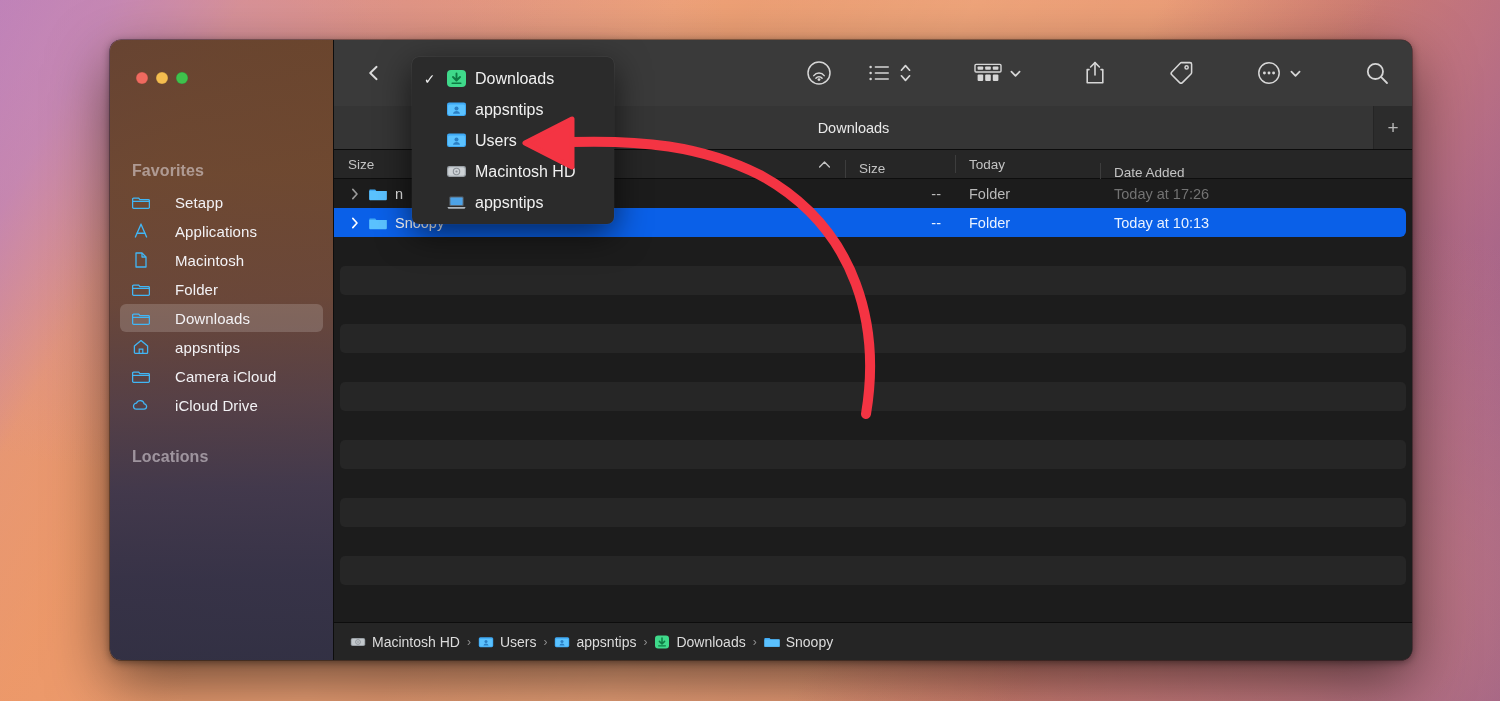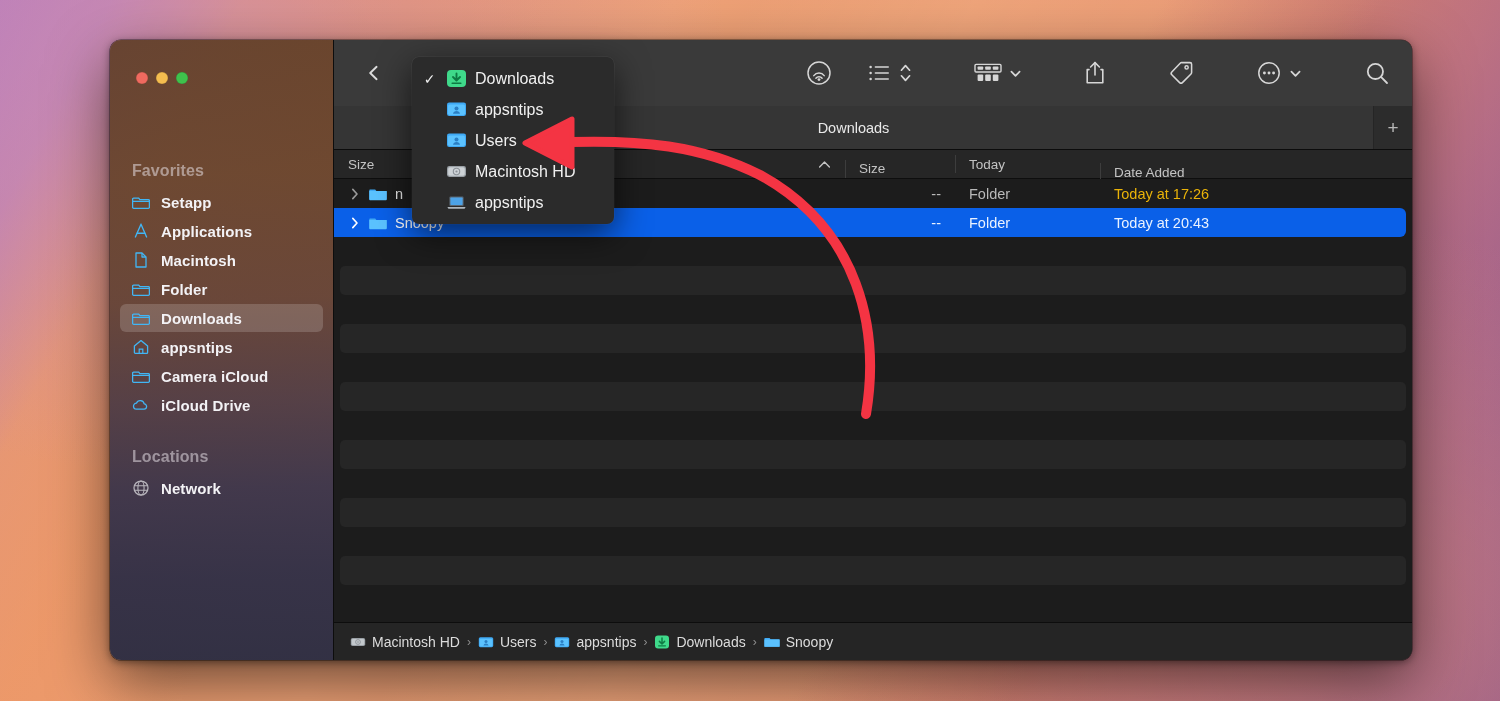--- a/index.html
+++ b/index.html
@@ -107,27 +107,26 @@
     font-weight: bold;
     color: rgba(235,230,235,0.52);
     padding: 0 0 7px 22px;
     letter-spacing: 0.1px;
   }
   .sb-section.first { padding-top: 56px; }
   .sb-section.gap   { padding-top: 28px; }
 
   .sb-item {
     display: flex; align-items: center;
-    gap: 11px;
+    gap: 25px;
     height: 28px;
     margin: 1px 10px;
     padding-left: 12px;
     border-radius: 6px;
     cursor: default;
-    font-weight: bold;
   }
   .sb-item.selected { background: rgba(255,255,255,0.17); }
   .sb-label {
     font-size: 15px;
     color: #f3f2f5;
     white-space: nowrap;
     letter-spacing: 0.1px;
   }
   .sb-icon { width: 18px; height: 18px; flex: 0 0 18px; display: flex; align-items: center; justify-content: center; }
   .sb-icon svg { display: block; }
@@ -262,21 +261,21 @@
     gap: 8px;
     color: #e6e6e6;
   }
   .row.sel .c-name { color: #ffffff; }
   .c-size {
     width: 110px; padding-right: 14px;
     justify-content: flex-end;
     color: #b9b9b9;
   }
   .c-kind { width: 145px; padding-left: 14px; color: #b9b9b9; }
-  .c-date { flex: 1; padding-left: 14px; color: #eab308; }
+  .c-date { flex: 1; padding-left: 14px; color: #737373; }
   .row.sel .c-size, .row.sel .c-kind, .row.sel .c-date { color: #eaf2ff; }
   .disclosure { width: 13px; display: flex; align-items: center; justify-content: center; }
   .folder-ico { width: 18px; height: 18px; flex: 0 0 18px; }
 
   
   .pathbar {
     height: 38px; flex: 0 0 38px;
     background: #252525;
     border-top: 0.5px solid #0d0d0d;
     display: flex;
@@ -419,30 +418,20 @@
       <span class="sb-icon">
         <svg width="18" height="18" viewBox="0 0 18 18">
             <path d="M4.6 13.2a3 3 0 0 1-.2-6 4.1 4.1 0 0 1 7.8.7 2.65 2.65 0 0 1-.5 5.3z" fill="none" stroke="#41b6f5" stroke-width="1.3" stroke-linejoin="round"></path>
           </svg>
       </span>
       <span class="sb-label">iCloud Drive</span>
     </div>
 
     <div class="sb-section gap">Locations</div>
 
-    <div class="sb-item">
-      <span class="sb-icon">
-        <svg width="18" height="18" viewBox="0 0 18 18">
-            <circle cx="9" cy="9" r="7" fill="none" stroke="#b9b6bd" stroke-width="1.25"></circle>
-            <ellipse cx="9" cy="9" rx="3.1" ry="7" fill="none" stroke="#b9b6bd" stroke-width="1.1"></ellipse>
-            <path d="M2.3 6.8h13.4M2.3 11.2h13.4" stroke="#b9b6bd" stroke-width="1.1"></path>
-          </svg>
-      </span>
-      <span class="sb-label">Network</span>
-    </div>
   </div>
 
   <div class="main">
 
     <div class="toolbar">
       <div class="tb-back">
         <svg width="20" height="20" viewBox="0 0 20 20">
             <path d="M12.6 3.8 6.2 10l6.4 6.2" fill="none" stroke="#dcdcdc" stroke-width="1.9" stroke-linecap="round" stroke-linejoin="round"></path>
           </svg>
       </div>
@@ -596,21 +585,21 @@
           <span class="folder-ico">
             <svg width="18" height="18" viewBox="0 0 18 18">
                 <path d="M1 4.6h5.2l1.2 1.5H17a.7.7 0 0 1 .7.7v7.1a.7.7 0 0 1-.7.7H1a.7.7 0 0 1-.7-.7V5.3A.7.7 0 0 1 1 4.6z" fill="#3fa9f5"></path>
                 <path d="M1 6.1h16.7v8.5a.7.7 0 0 1-.7.7H1a.7.7 0 0 1-.7-.7V6.1z" fill="#5bc2ff"></path>
               </svg>
           </span>
           <span>Snoopy</span>
         </div>
         <div class="cell c-size">--</div>
         <div class="cell c-kind">Folder</div>
-        <div class="cell c-date">Today at 20:43</div>
+        <div class="cell c-date">Today at 10:13</div>
       </div>
 
       <div class="row" style="top:87px;">
           <div class="stripe-bg"></div>
         </div>
       <div class="row" style="top:145px;">
           <div class="stripe-bg"></div>
         </div>
       <div class="row" style="top:203px;">
           <div class="stripe-bg"></div>

